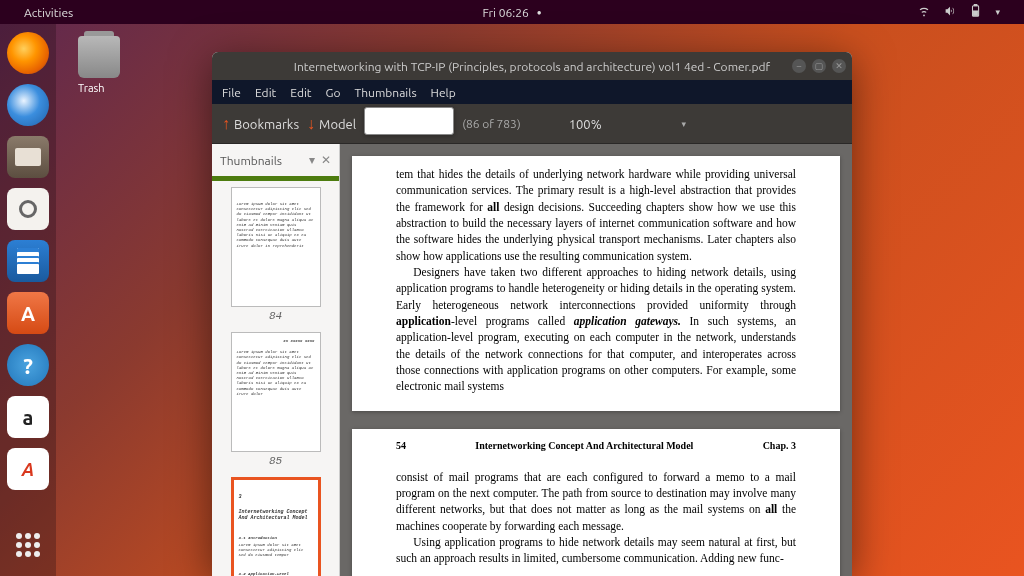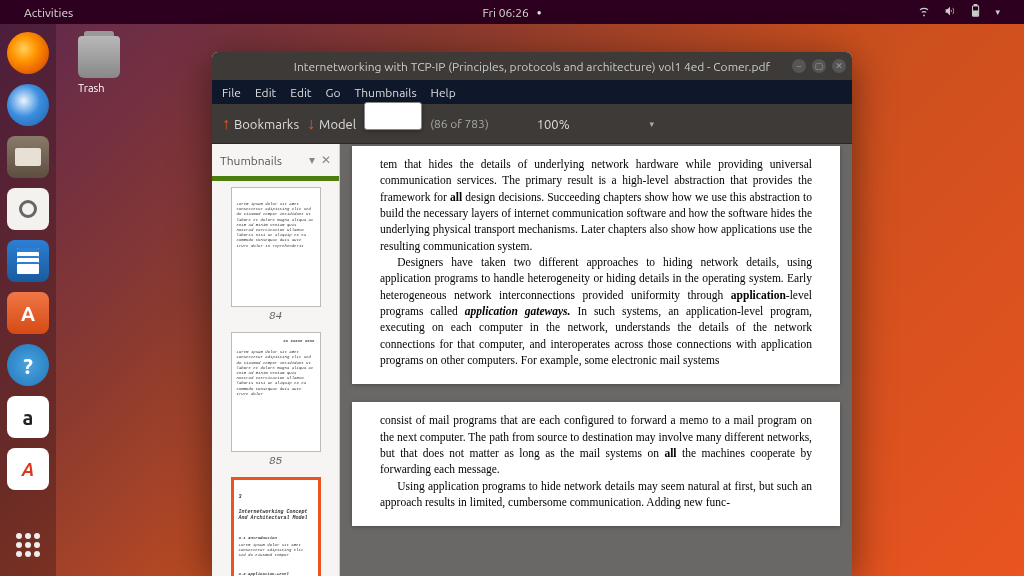--- a/index.html
+++ b/index.html
@@ -33,21 +33,21 @@
 .sidebar-head { height: 26px; background: #f6f5f4; border-bottom: 5px solid #4d7c0f; display: flex; align-items: center; padding: 16px 8px; font-size: 12px; color: #555; }
 .sidebar-head .sp { margin-left: auto; display:flex; gap:6px; color:#888; cursor:pointer;}
 .thumbs { flex: 1; overflow-y: auto; padding: 6px; font-family: Liberation Mono, monospace; }
 .thumb { text-align: center; margin-bottom: 10px; font-size: 11px; color: #666; font-style: italic; }
 .thumb .pg { width: 90px; height: 120px; background: #fff; border: 1px solid #bbb; margin: 0 auto 3px; padding: 6px 5px; font-size: 4px; color: #333; text-align: left; line-height: 1.3; overflow:hidden;}
 .thumb.sel .pg { border: 3px solid #e95420; }
 .thumb.sel { color: #333; font-weight:500;}
 .thumb .pg .th-title{font-size:5px;font-weight:bold;margin:8px 0 4px;}
 .thumb .pg .th-sub{font-size:4px;font-weight:bold;margin:14px 0 2px;}
 .content { flex: 1; background: #6a6866; overflow-y: auto; padding: 0 12px; }
-.page { background: #fff; margin: 2px 0 18px 0; padding: 10px 28px 16px; font-family: "Times New Roman", serif; font-size: 11.5px; line-height: 1.42; color: #000; text-align: justify; box-shadow: 0 1px 4px rgba(0,0,0,0.3); }
+.page { background: #fff; margin: 12px 0 18px 0; padding: 10px 44px 16px; font-family: "Times New Roman", serif; font-size: 11.5px; line-height: 1.42; color: #000; text-align: justify; box-shadow: 0 1px 4px rgba(0,0,0,0.3); }
 .page h3 { font-family: Arial, sans-serif; font-size: 13.5px; font-weight: bold; margin: 14px 0 10px; text-align: left; }
 .page .indent { text-indent: 1.5em; }
 .page-head { display: flex; justify-content: space-between; font-size: 10px; font-weight: bold; margin-bottom: 16px; font-family: "Times New Roman", serif;}
 .page-head .left { }
 .page-head .mid { }
 .page-head .right { }
 .em { font-style: italic; }
 .b { font-weight: bold; }
 </style>
 </head>
@@ -165,18 +165,23 @@
           </div>
 
       </div>
     </div>
     <div class="content">
       <div class="page">
         <p><span>tem that hides the details of underlying network hardware while providing universal communication services.  The primary result is a high-level abstraction that provides the framework for </span><span class="b">all</span><span> design decisions.  Succeeding chapters show how we use this abstraction to build the necessary layers of internet communication software and how the software hides the underlying physical transport mechanisms.  Later chapters also show how applications use the resulting communication system.</span></p>
         <p class="indent"><span>Designers have taken two different approaches to hiding network details, using application programs to handle heterogeneity or hiding details in the operating system.  Early heterogeneous network interconnections provided uniformity through </span><span class="b">application</span><span>-level programs called </span><span class="b em">application gateways.</span><span>  In such systems, an application-level program, executing on each computer in the network, understands the details of the network connections for that computer, and interoperates across those connections with application programs on other computers.  For example, some electronic mail systems</span></p>
       </div>
       <div class="page">
+        <div class="page-head">
+          <span class="left">54</span>
+          <span class="mid">Internetworking Concept And Architectural Model</span>
+          <span class="right">Chap. 3</span>
+        </div>
         <p><span>consist of mail programs that are each configured to forward a memo to a mail program on the next computer.  The path from source to destination may involve many different networks, but that does not matter as long as the mail systems on </span><span class="b">all</span><span> the machines cooperate by forwarding each message.</span></p>
         <p class="indent">Using application programs to hide network details may seem natural at first, but such an approach results in limited, cumbersome communication.  Adding new func-</p>
       </div>
     </div>
   </div>
 </div>
 
 </body></html>

